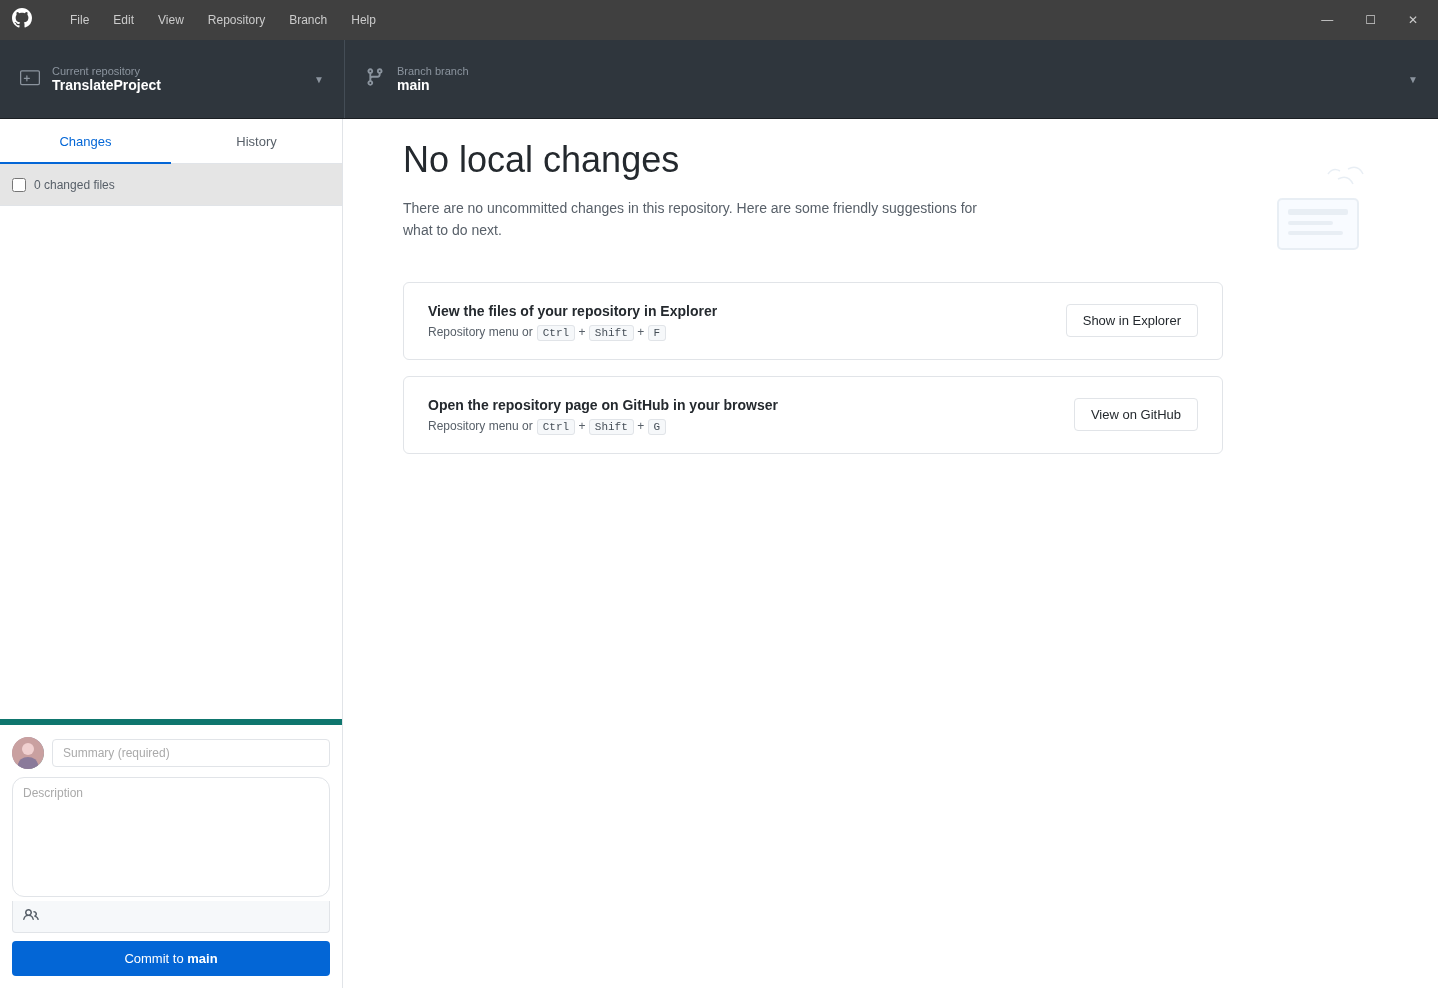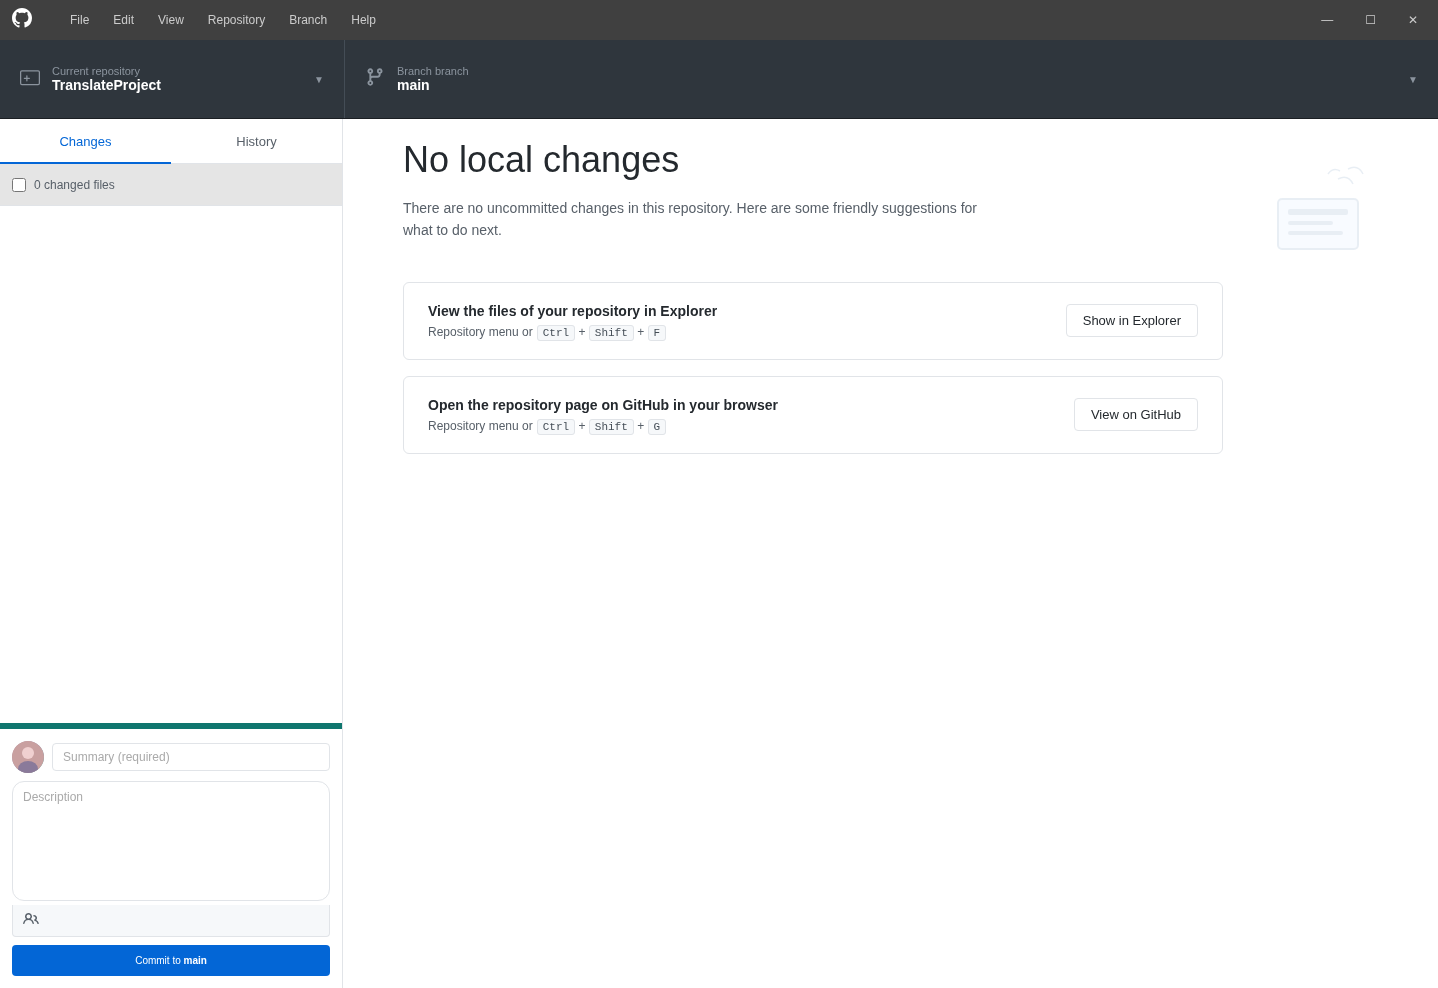--- a/index.html
+++ b/index.html
@@ -157,21 +157,21 @@
       background: #f6f8fa;
     }
     .coauthor-icon { color: #586069; font-size: 14px; cursor: pointer; }
     .commit-button {
       width: 100%;
       background: #0366d6;
       color: #fff;
       border: none;
       border-radius: 4px;
       padding: 10px;
-      font-size: 10px;
+      font-size: 13px;
       cursor: pointer;
       margin-top: 8px;
     }
     .commit-button strong { font-weight: 700; }
 
     
     .content-area {
       flex: 1;
       background: #fff;
       padding: 20px 60px;

